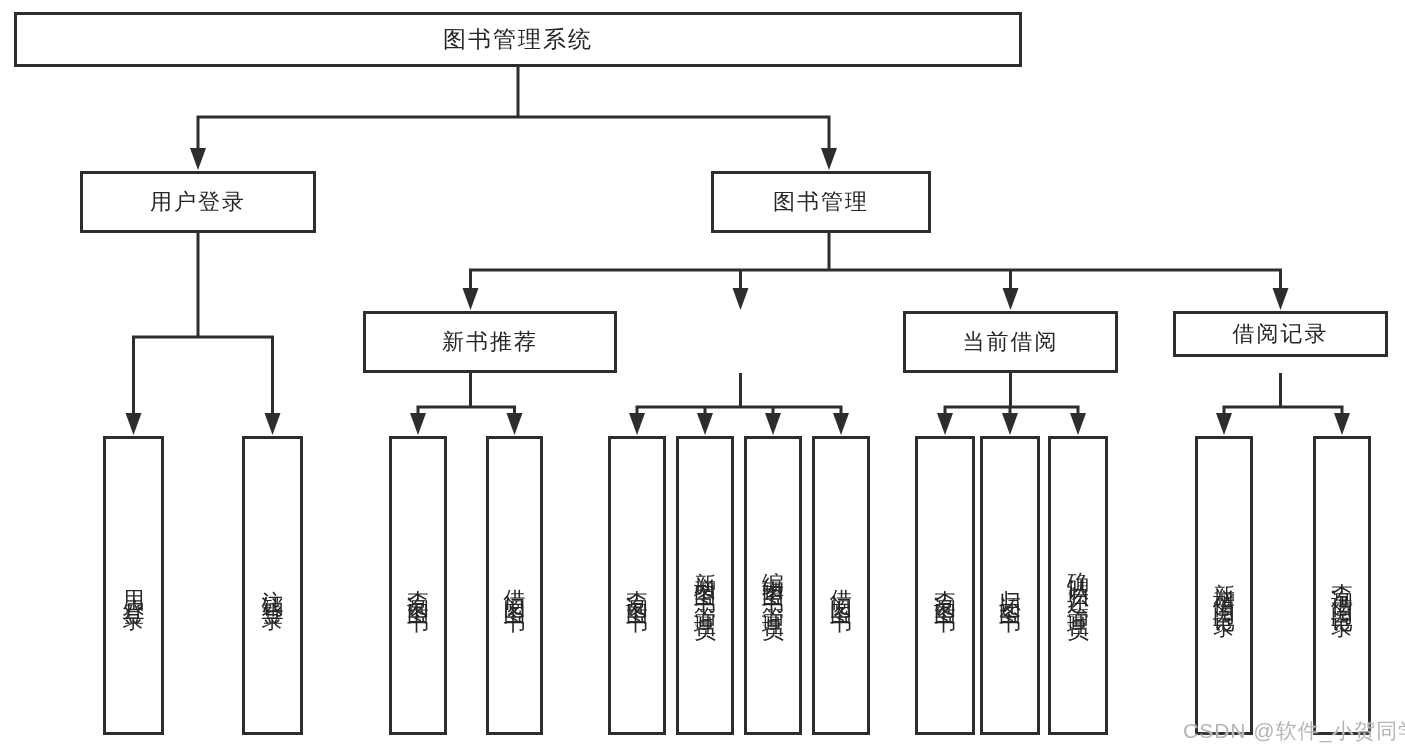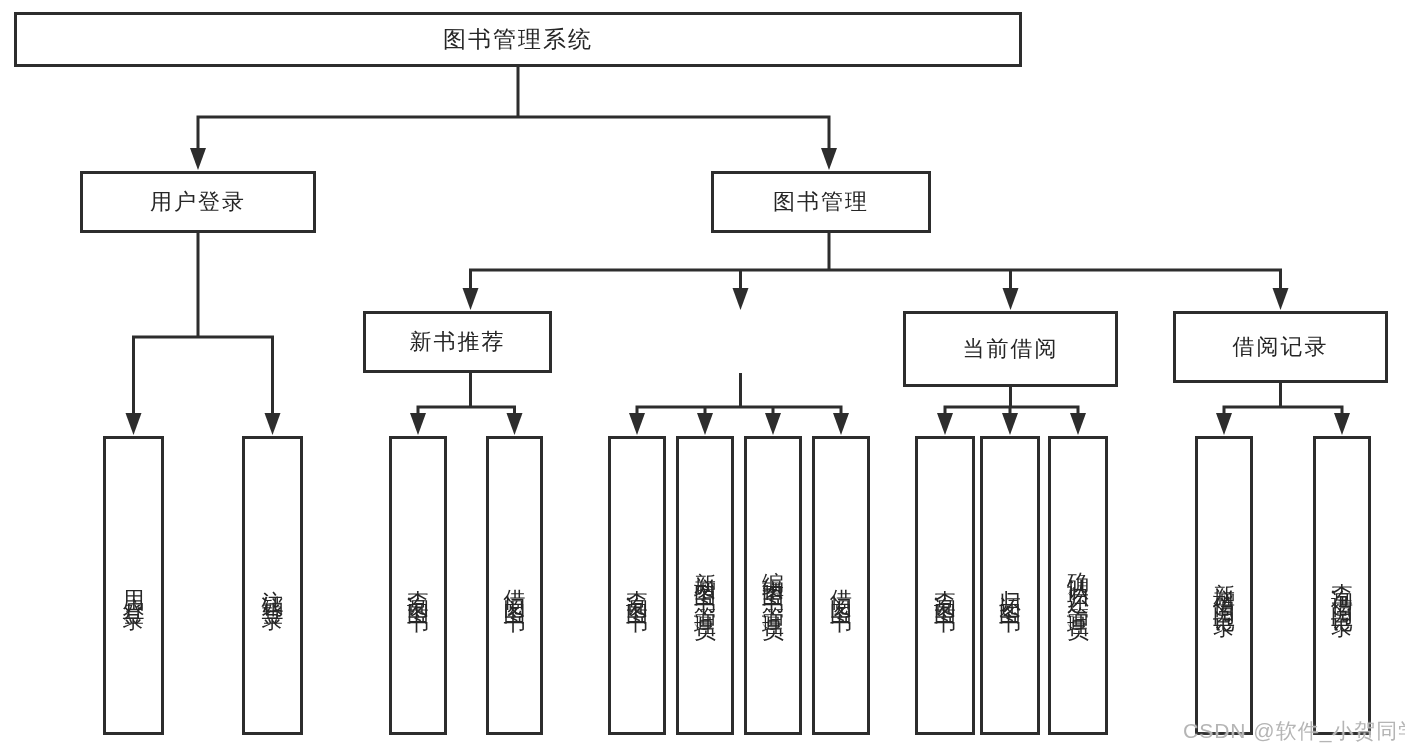--- a/index.html
+++ b/index.html
@@ -106,27 +106,27 @@
     <span class="lbl">图书管理系统</span>
   </div>
 
   <div class="node" style="left:80px; top:171px; width:236px; height:62px">
     <span class="lbl">用户登录</span>
   </div>
   <div class="node" style="left:711px; top:171px; width:220px; height:62px">
     <span class="lbl">图书管理</span>
   </div>
 
-  <div class="node" style="left:363px; top:311px; width:189px; height:62px">
+  <div class="node" style="left:363px; top:311px; width:254px; height:62px">
     <span class="lbl">新书推荐</span>
   </div>
-  <div class="node" style="left:903px; top:311px; width:215px; height:76px">
+  <div class="node" style="left:903px; top:311px; width:215px; height:62px">
     <span class="lbl">当前借阅</span>
   </div>
-  <div class="node" style="left:1173px; top:311px; width:215px; height:72px">
+  <div class="node" style="left:1173px; top:311px; width:215px; height:46px">
     <span class="lbl">借阅记录</span>
   </div>
 
   <div class="node box-v" style="left:103px; top:436px; width:61px; height:299px">
     <span class="lbl-v">用户登录</span>
   </div>
   <div class="node box-v" style="left:242px; top:436px; width:61px; height:299px">
     <span class="lbl-v">注销登录</span>
   </div>
 

